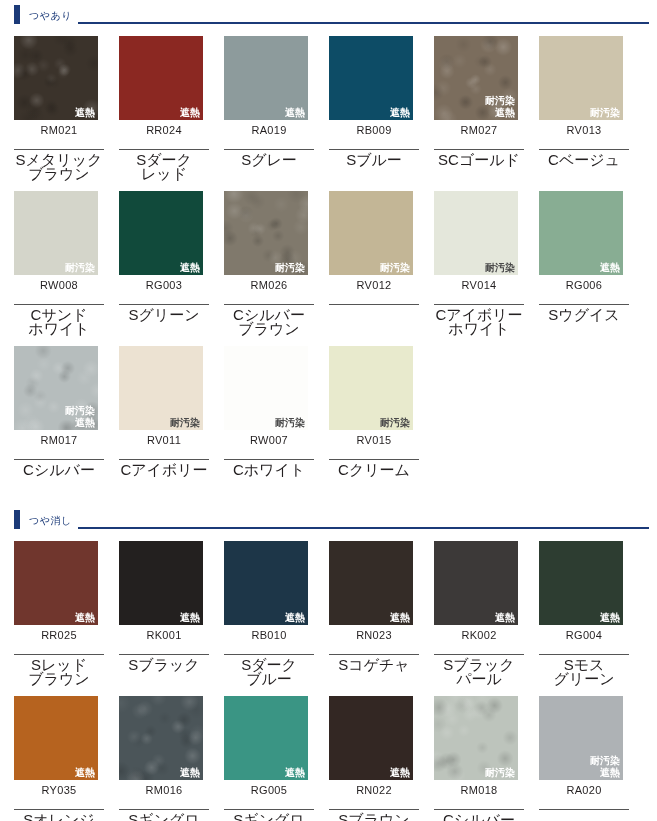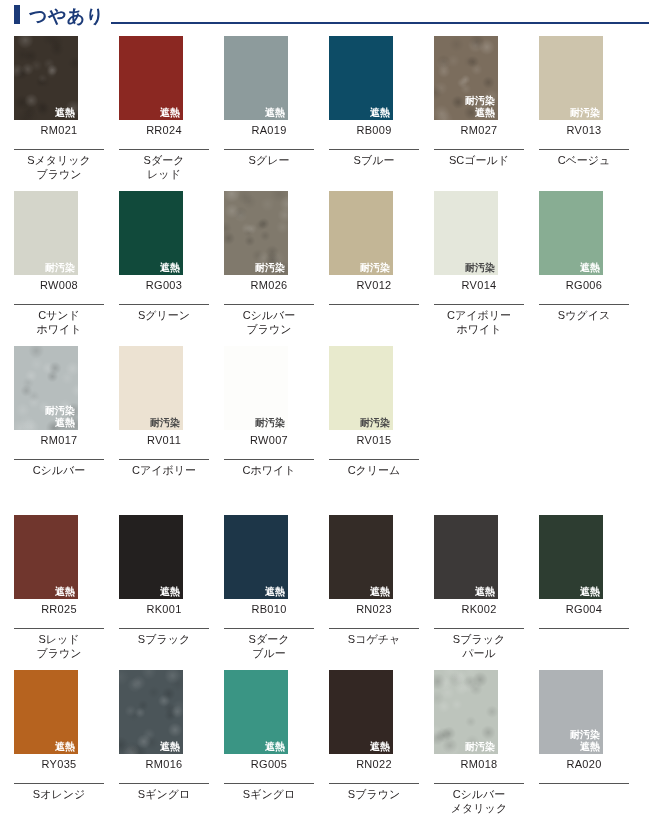--- a/index.html
+++ b/index.html
@@ -34,22 +34,22 @@
     box-sizing: border-box;
   }
   .section-bar {
     width: 6px;
     height: 19px;
     background: #1b3a78;
     flex: 0 0 auto;
     margin-bottom: 2px;
   }
   .section-title {
-    font-size: 18px;
-    font-weight: bold;
+    font-size: 10px;
+    font-weight: normal;
     color: #1b3a78;
     line-height: 18px;
     margin-left: 9px;
     margin-bottom: 1px;
     letter-spacing: 0.5px;
     white-space: nowrap;
     flex: 0 0 auto;
   }
   .section-rule {
     flex: 1 1 auto;
@@ -68,21 +68,21 @@
     width: 657px;
   }
   .swatch-cell {
     width: 90px;
     margin-right: 15px;
     margin-top: 10px;
     box-sizing: border-box;
   }
   .chip {
     position: relative;
-    width: 64px;
+    width: 84px;
     height: 84px;
     box-sizing: border-box;
     overflow: hidden;
   }
   .chip-texture {
     position: absolute;
     inset: 0;
     pointer-events: none;
   }
   .chip-tags {
@@ -104,21 +104,21 @@
 
   .code {
     font-size: 11px;
     text-align: center;
     padding: 4px 0 12px 0;
     border-bottom: 1px solid #555555;
     line-height: 13px;
     letter-spacing: 0.3px;
   }
   .name {
-    font-size: 11px;
+    font-size: 15px;
     text-align: center;
     padding-top: 3px;
     line-height: 14px;
     white-space: pre-line;
   }
 
   .spacer-sections { height: 22px; }
   .section-two-top { padding-top: 6px; }
 </style>
 </head>
@@ -286,20 +286,25 @@
           </div>
           <div class="code">RV015</div>
           <div class="name">Cクリーム</div>
         </div>
       </div>
   </div>
 
   <div class="spacer-sections"></div>
 
   <div class="section section-two-top">
+    <div class="section-header">
+      <div class="section-bar"></div>
+      <div class="section-title">つや消し</div>
+      <div class="section-rule"></div>
+    </div>
     <div class="swatch-grid" id="grid-1">
         <div class="swatch-cell">
           <div class="chip" style="background: rgb(112, 54, 45);">
             <div class="chip-tags">
               <span class="tag tag-light">遮熱</span>
             </div>
           </div>
           <div class="code">RR025</div>
           <div class="name">Sレッド
 ブラウン</div>
@@ -342,20 +347,22 @@
           <div class="name">Sブラック
 パール</div>
         </div>
         <div class="swatch-cell">
           <div class="chip" style="background: rgb(45, 61, 49);">
             <div class="chip-tags">
               <span class="tag tag-light">遮熱</span>
             </div>
           </div>
           <div class="code">RG004</div>
+          <div class="name">Sモス
+グリーン</div>
         </div>
         <div class="swatch-cell">
           <div class="chip" style="background: rgb(182, 99, 31);">
             <div class="chip-tags">
               <span class="tag tag-light">遮熱</span>
             </div>
           </div>
           <div class="code">RY035</div>
           <div class="name">Sオレンジ</div>
         </div>

